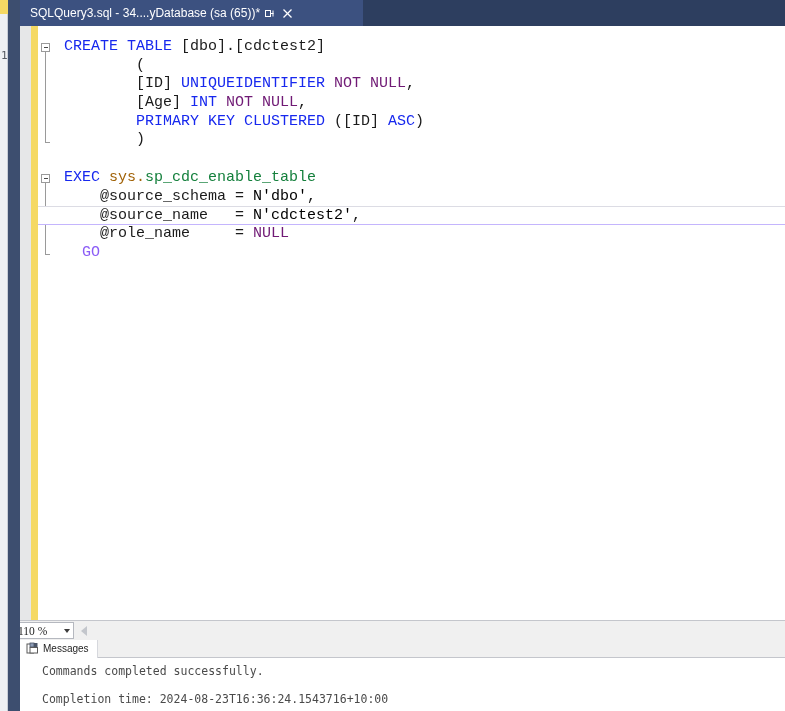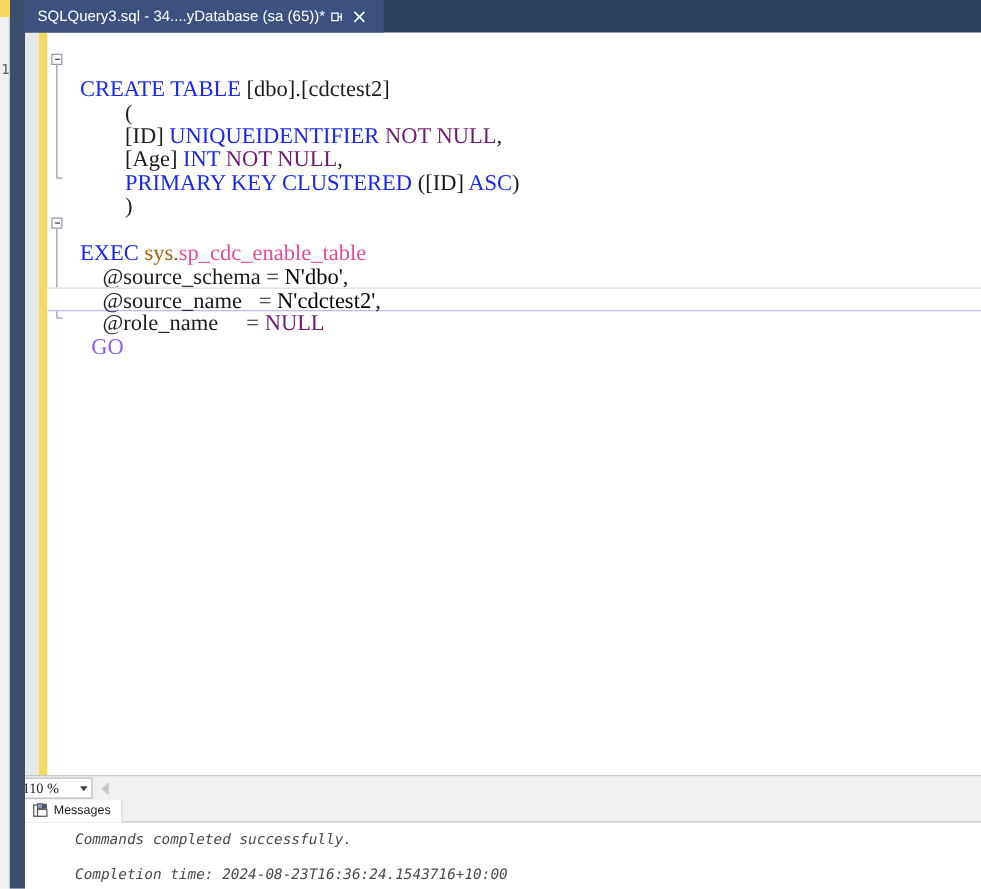--- a/index.html
+++ b/index.html
@@ -150,25 +150,24 @@
     width: 16px;
     background: #ffffff;
   }
   .code-area {
     position: absolute;
     left: 18px;
     right: 0;
     top: 0;
     bottom: 0;
     background: transparent;
-    font-family: Liberation Serif, serif;
-    font-size: 18px;
+    font-family: Liberation Mono, monospace;
+    font-size: 15px;
     line-height: 18.7px;
     white-space: pre;
-    margin-top: 24px;
   }
   .code-lines {
     position: absolute;
     left: 0;
     right: 0;
     top: 12px;
   }
   .line {
     position: relative;
     height: 18.7px;
@@ -182,21 +181,21 @@
     height: 16.7px;
   }
   .ln-text { display: inline; }
 
   
   .t-kw      { color: #1728ee; }
   .t-plain   { color: #1b1b1b; }
   .t-gray    { color: #701a75; }
   .t-str     { color: #000000; }
   .t-sys     { color: #a16207; }
-  .t-proc    { color: #ec4899; }
+  .t-proc    { color: #15803d; }
   .t-go      { color: #8b5cf6; }
 
   
   .fold-box {
     position: absolute;
     width: 9px;
     height: 9px;
     border: 1px solid #9a9a9a;
     background: #ffffff;
     box-sizing: border-box;
@@ -289,46 +288,45 @@
     gap: 4px;
     padding: 0 8px 0 6px;
     background: #ffffff;
     border-right: 1px solid #d6d8dd;
     font-size: 10px;
     color: #1e1e1e;
     box-sizing: border-box;
   }
   .res-tab-icon { width: 13px; height: 13px; display: block; }
   .messages-body {
-    padding: 6px 0 0 40px;
+    padding: 6px 0 0 22px;
     font-family: "DejaVu Sans Mono", monospace;
     font-size: 11.5px;
     line-height: 15px;
     color: #4a4a4a;
     white-space: pre;
-    font-style: italic;
   }
   .msg-line { height: 15px; }
   .msg-gap { height: 13px; }
 </style>
 </head>
 <body>
 
 <div id="app">
 
   <div class="left-edge">
     <div class="edge-top"></div>
     <div class="edge-panel"></div>
     <div class="edge-glyph">1</div>
   </div>
 
   <div class="dock-strip"></div>
 
   <div class="tabbar">
-    <div class="tab" id="active-tab" style="width: 287px;">
+    <div class="tab" id="active-tab" style="width: 343px;">
       <span class="tab-title">SQLQuery3.sql - 34....yDatabase (sa (65))*</span>
       <span class="tab-icon">
         <svg width="11" height="11" viewBox="0 0 11 11">
           <rect x="1.5" y="2.5" width="5" height="6" fill="none" stroke="#ffffff" stroke-width="1"></rect>
           <line x1="6.5" y1="5.5" x2="9.5" y2="5.5" stroke="#ffffff" stroke-width="1"></line>
           <line x1="9" y1="2.5" x2="9" y2="8.5" stroke="#ffffff" stroke-width="1"></line>
         </svg>
       </span>
       <span class="tab-icon">
         <svg width="11" height="11" viewBox="0 0 11 11">

